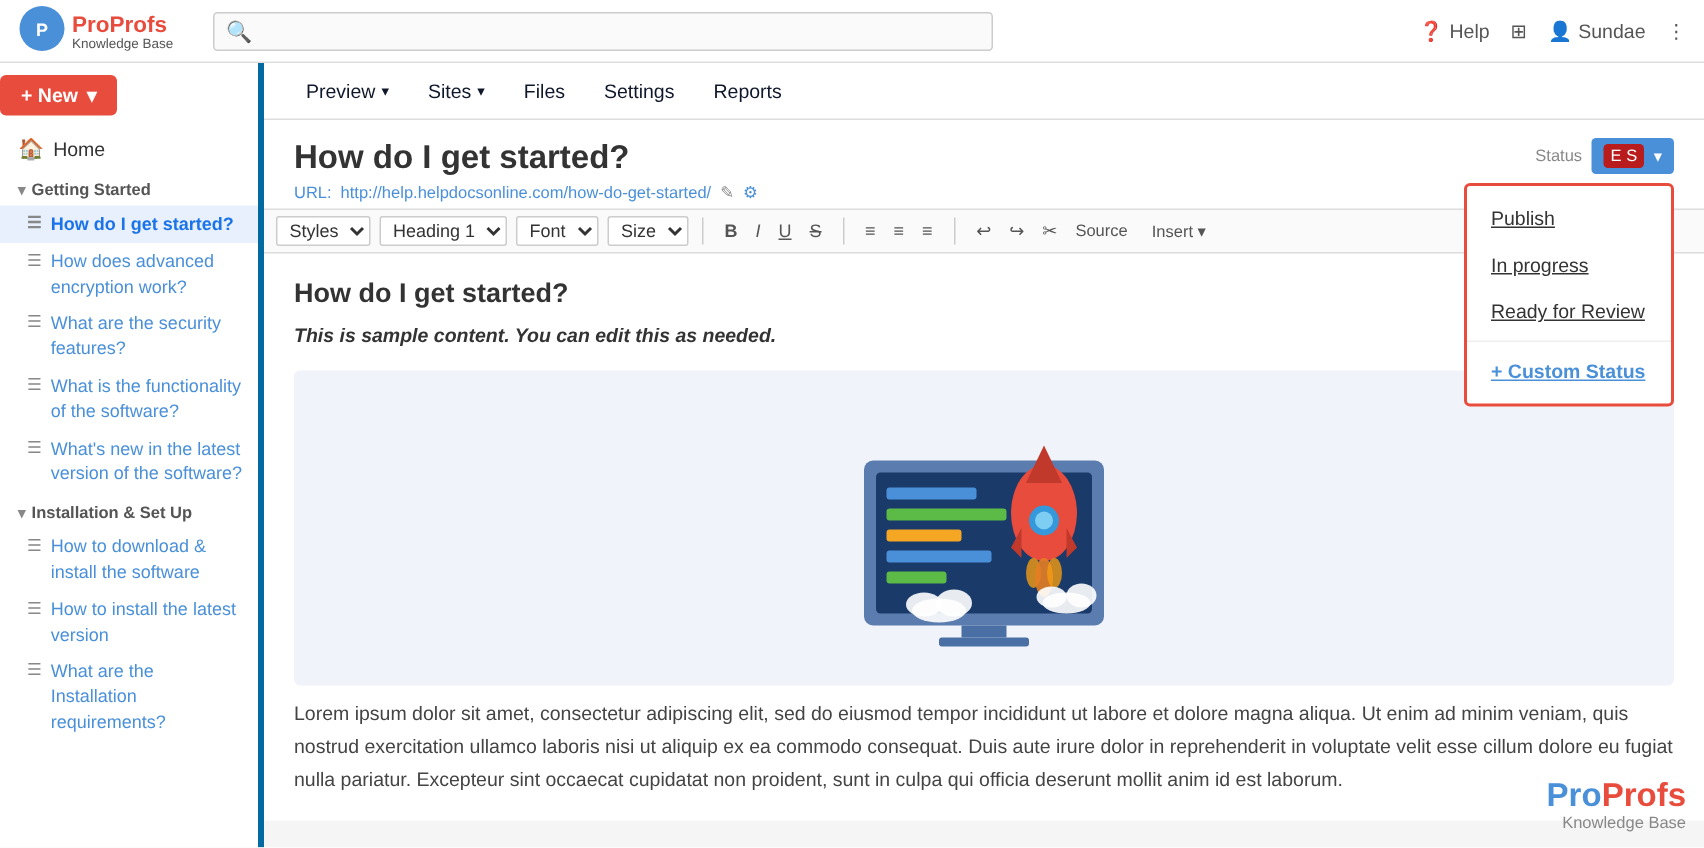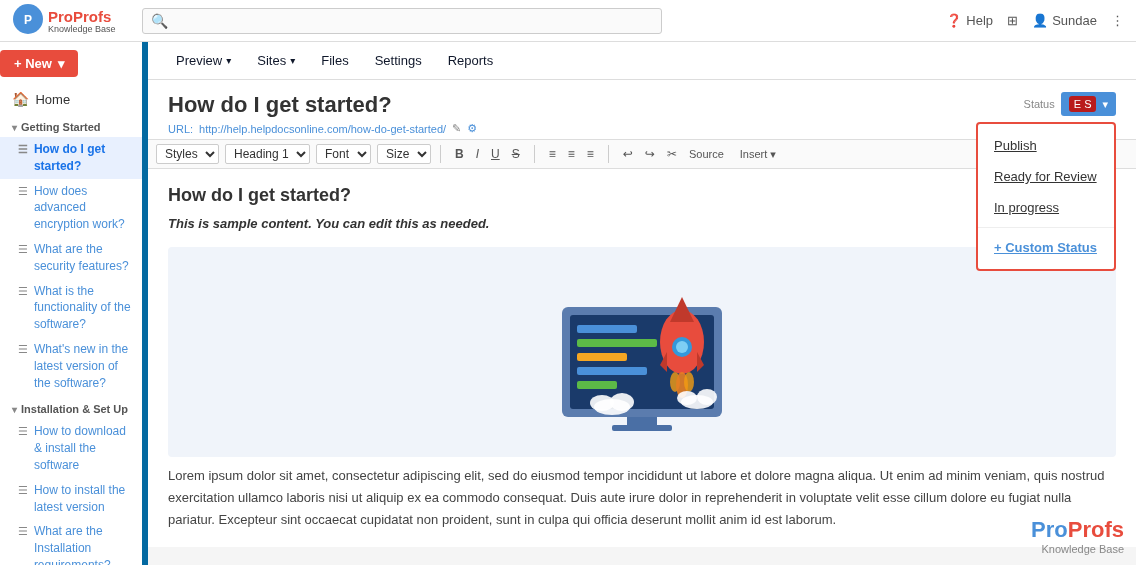--- a/index.html
+++ b/index.html
@@ -27,21 +27,21 @@
       background: #e84c3d; color: #fff; border: none; border-radius: 4px;
       padding: 6px 14px; font-size: 13px; cursor: pointer; display: flex; align-items: center; gap: 6px;
       font-weight: bold;
     }
 
     
     .main-layout { display: flex; flex: 1; overflow: hidden; }
 
     
     .sidebar {
-      width: 148px; background: #fff; border-right: 6px solid #0369a1;
+      width: 176px; background: #fff; border-right: 4px solid #0369a1;
       overflow-y: auto; flex-shrink: 0; padding: 8px 0;
     }
     .sidebar-home { padding: 6px 12px; display: flex; align-items: center; gap: 6px; color: #333; font-size: 13px; cursor: pointer; }
     .sidebar-section { font-size: 11px; font-weight: bold; color: #555; padding: 8px 12px 4px; display: flex; align-items: center; gap: 4px; }
     .sidebar-section .toggle { color: #888; font-size: 10px; }
     .sidebar-item {
       padding: 4px 10px 4px 18px; display: flex; align-items: flex-start; gap: 6px;
       font-size: 12px; color: #4a90d9; cursor: pointer; line-height: 1.4;
     }
     .sidebar-item.active { background: #e8f0fe; color: #1a73e8; font-weight: bold; }
@@ -258,22 +258,22 @@
           <div class="status-area">
             <span class="status-label">Status</span>
             <button class="status-btn" style="font-size:11px; padding: 4px 8px;">
               <span style="background:#b91c1c; color:white; border-radius:3px; padding: 2px 5px; font-size:11px;">E S</span>
               <span>▾</span>
             </button>
           </div>
 
           <div class="status-dropdown">
             <div class="dropdown-item">Publish</div>
+            <div class="dropdown-item">In progress</div>
             <div class="dropdown-item">Ready for Review</div>
-            <div class="dropdown-item">In progress</div>
             <div class="dropdown-item custom">+ Custom Status</div>
           </div>
         </div>
 
         <div class="toolbar">
           <div class="toolbar-group">
             <select class="toolbar-select">
               <option>Styles</option>
             </select>
           </div>

